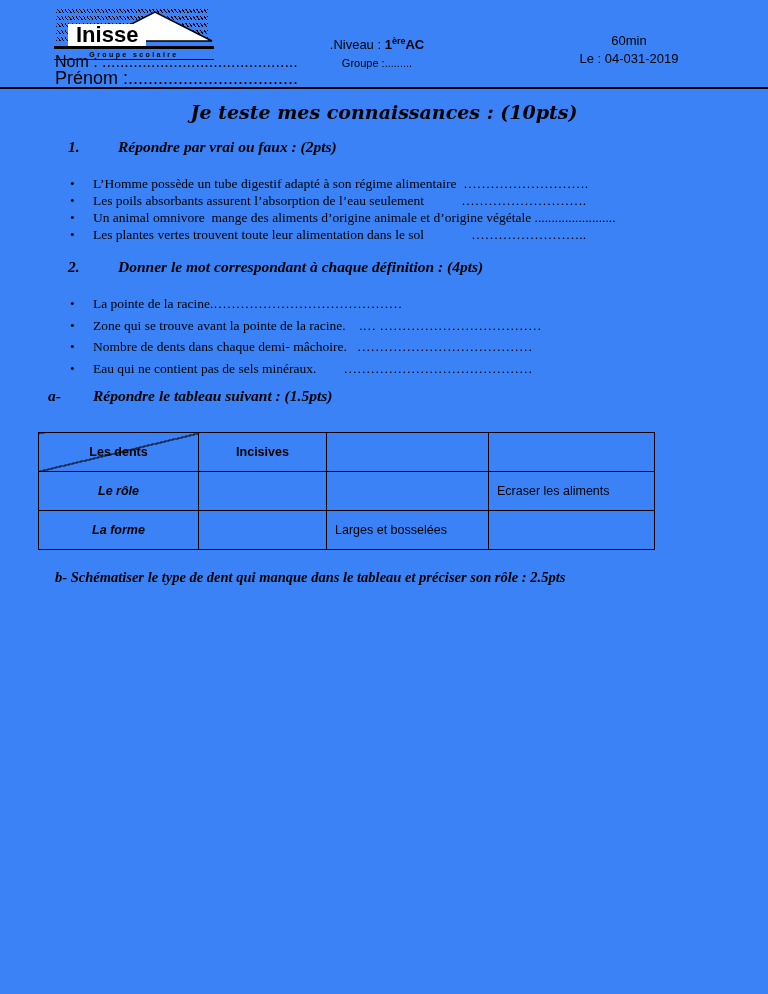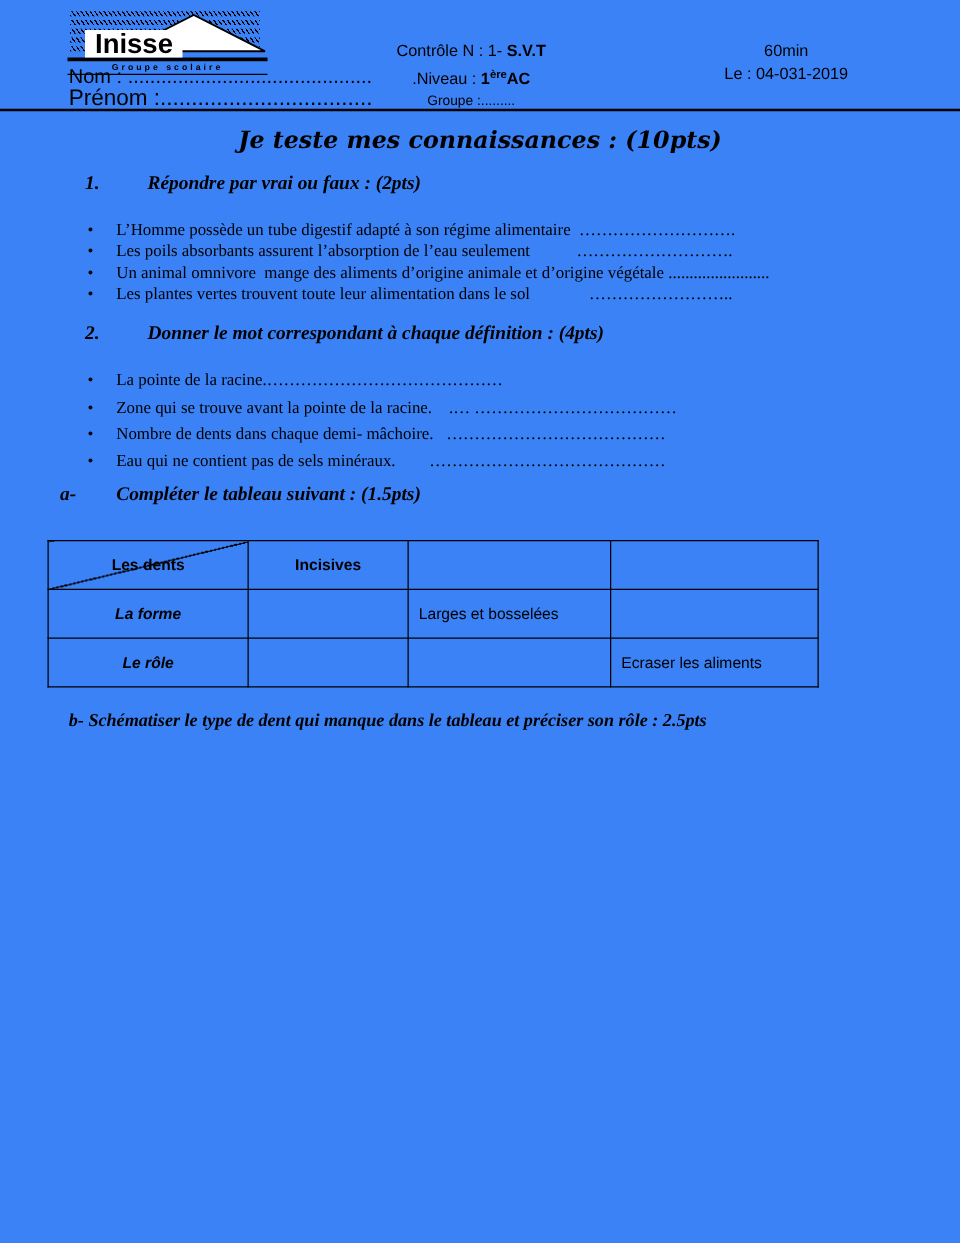--- a/index.html
+++ b/index.html
@@ -87,21 +87,20 @@
     </div>
     <div class="logo-rule"></div>
     <div class="logo-sub">Groupe scolaire</div>
     <div class="logo-rule2"></div>
   </div>
 
   <div class="nom-line">Nom : ............................................</div>
   <div class="prenom-line">Prénom :..................................</div>
 
   <div class="center-block">
-    <div><span>Contrôle N : 1- </span><span class="bold">S.V.T</span></div>
     <div class="niveau"><span>.Niveau : </span><span class="bold">1</span><sup>ère</sup><span class="bold">AC</span></div>
     <div class="groupe-line">Groupe :.........</div>
   </div>
 
   <div class="right-block">
     <div>60min</div>
     <div>Le : 04-031-2019</div>
   </div>
 
   <div class="header-rule"></div>
@@ -119,46 +118,46 @@
 
   <div class="sec-heading s2-head"><span class="sec-num">2.</span><span>Donner le mot correspondant à chaque définition : (4pts)</span></div>
 
   <div class="bullet-list list2">
     <div class="bullet-line"><span>La pointe de la racine.……………………………………</span></div>
     <div class="bullet-line"><span>Zone qui se trouve avant la pointe de la racine. &nbsp;&nbsp;&nbsp;.… ………………………………</span></div>
     <div class="bullet-line"><span>Nombre de dents dans chaque demi- mâchoire. &nbsp;&nbsp;…………………………………</span></div>
     <div class="bullet-line"><span>Eau qui ne contient pas de sels minéraux. &nbsp;&nbsp;&nbsp;&nbsp;&nbsp;&nbsp;&nbsp;……………………………………</span></div>
   </div>
 
-  <div class="a-head"><span class="a-label">a-</span><span>Compléter le tableau suivant : (1.5pts)</span></div>
+  <div class="a-head"><span class="a-label">a-</span><span>Répondre le tableau suivant : (1.5pts)</span></div>
 
   <table class="dent-table">
     <colgroup>
       <col style="width:160px">
         <col style="width:128px">
         <col style="width:162px">
         <col style="width:166px">
     </colgroup>
     <tbody>
       <tr>
         <td class="corner-cell">Les dents</td>
         <td class="cell-bold">Incisives</td>
         <td></td>
         <td></td>
       </tr>
       <tr>
+        <td class="cell-bi">Le rôle</td>
+        <td></td>
+        <td></td>
+        <td>Ecraser les aliments</td>
+      </tr>
+      <tr>
         <td class="cell-bi">La forme</td>
         <td></td>
         <td>Larges et bosselées</td>
         <td></td>
-      </tr>
-      <tr>
-        <td class="cell-bi">Le rôle</td>
-        <td></td>
-        <td></td>
-        <td>Ecraser les aliments</td>
       </tr>
     </tbody>
   </table>
 
   <div class="b-head">b- Schématiser le type de dent qui manque dans le tableau et préciser son rôle : 2.5pts</div>
 
 </div>
 
 </body></html>

